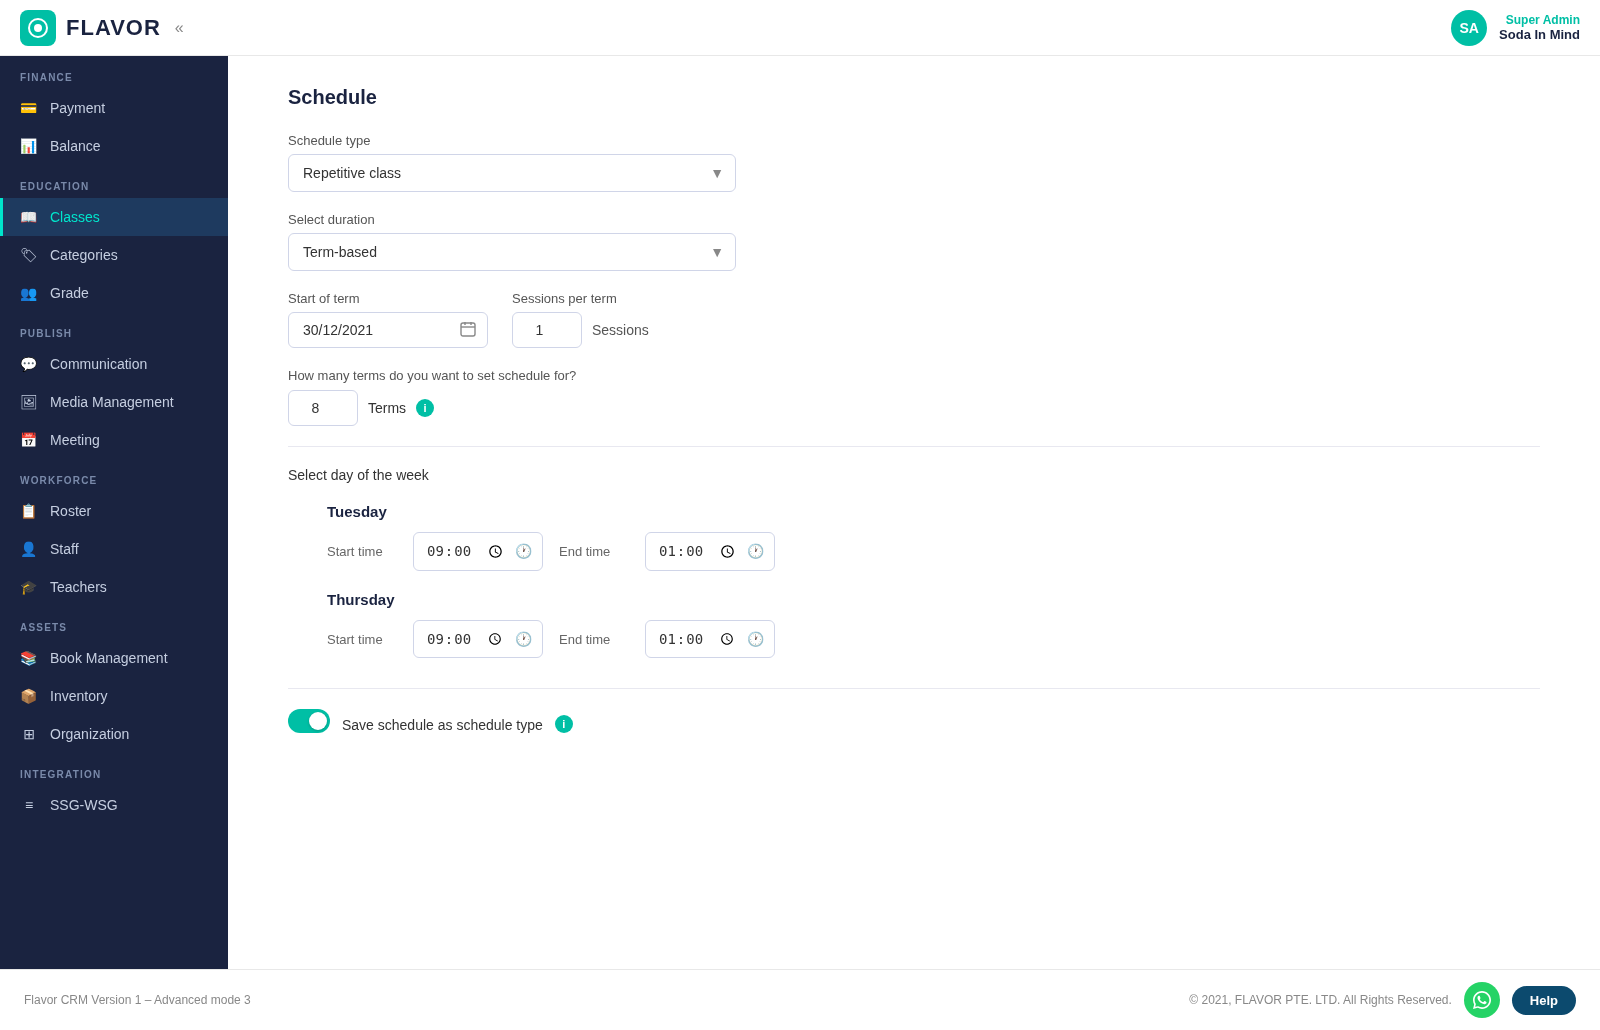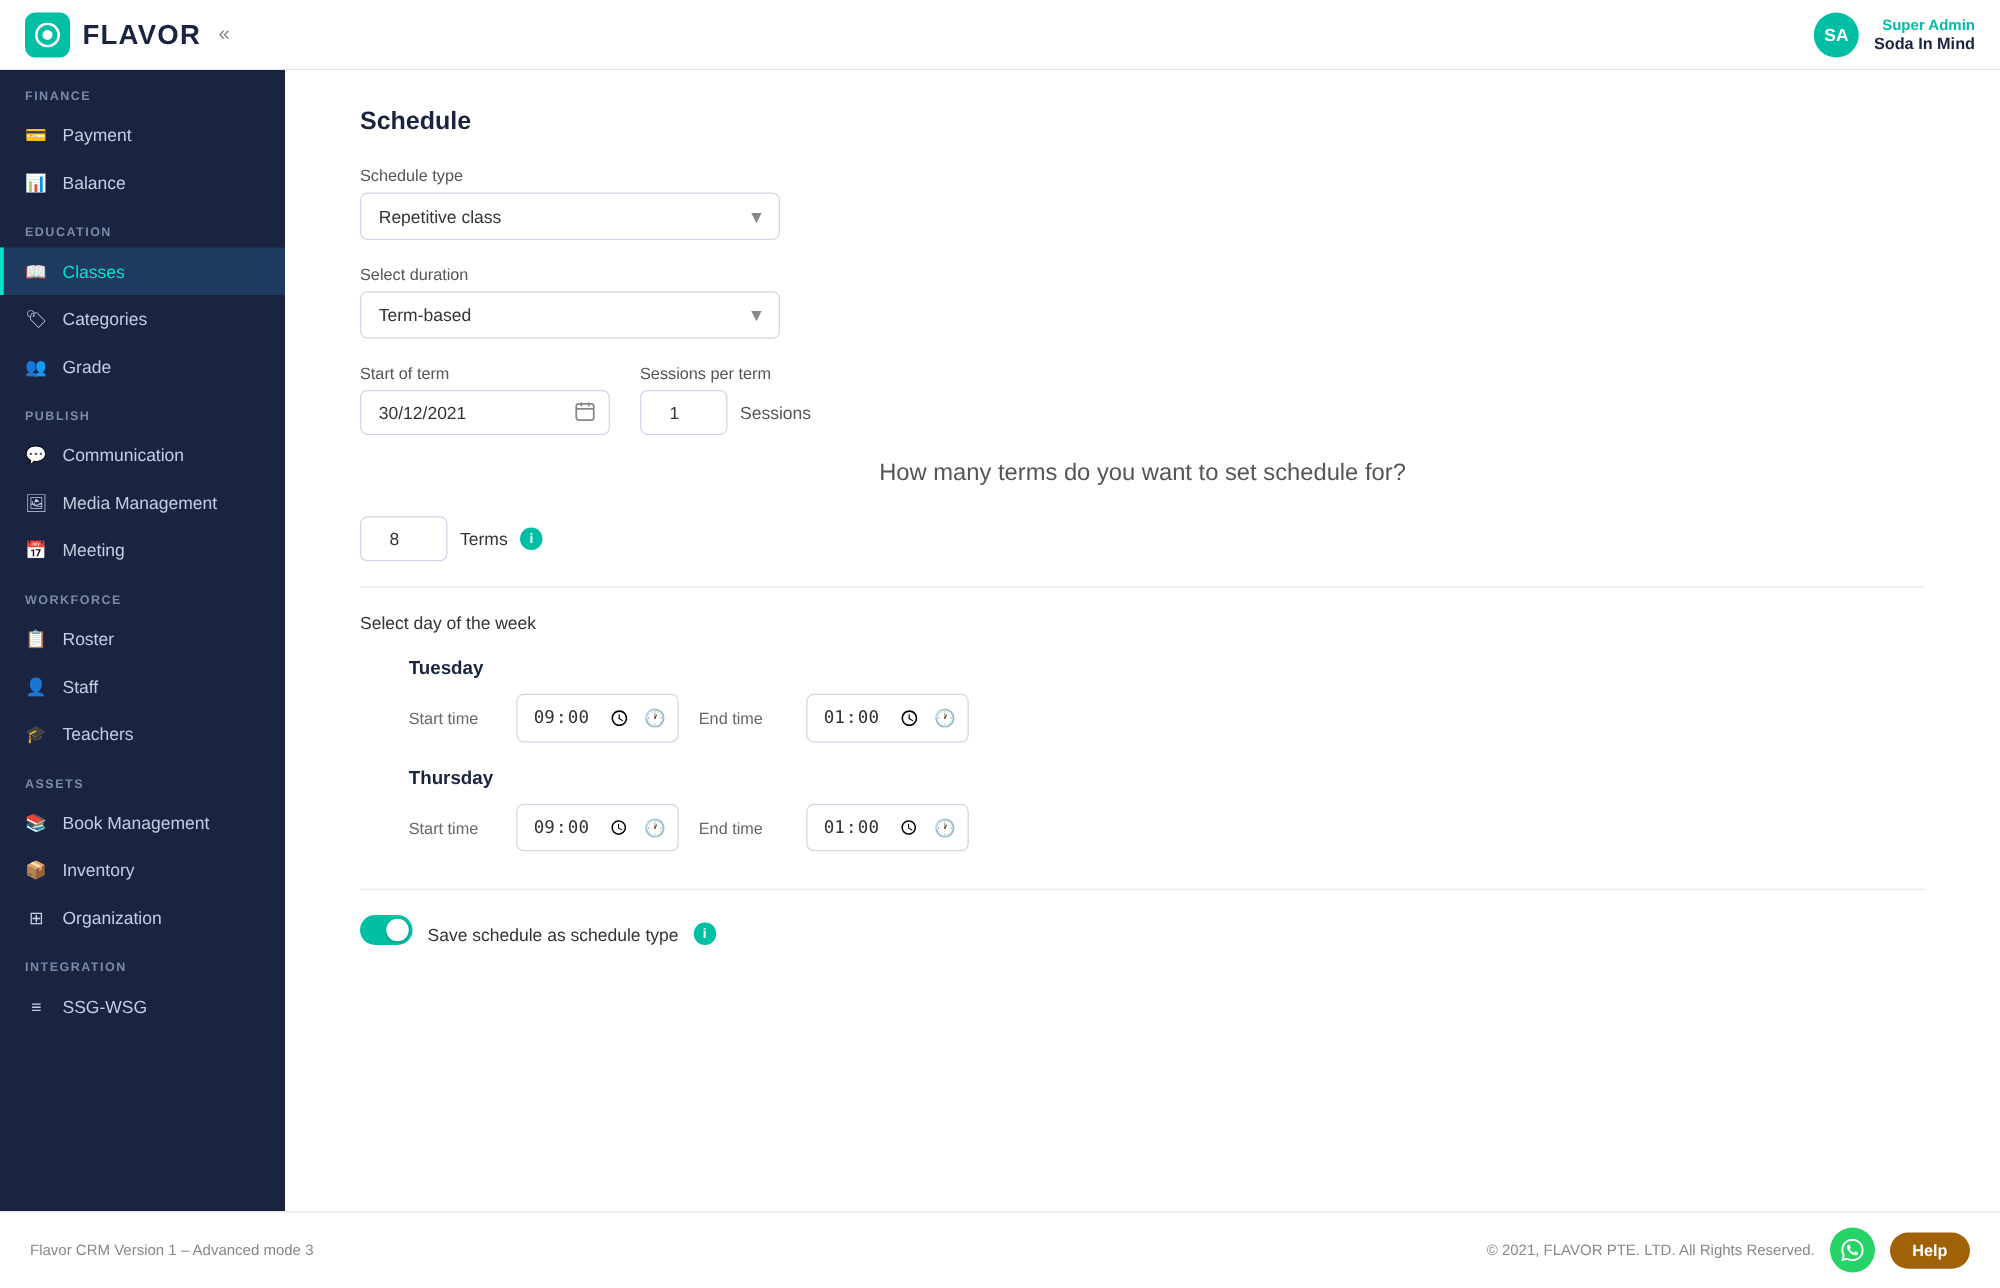--- a/index.html
+++ b/index.html
@@ -106,21 +106,21 @@
     .form-label {
       font-size: 13px;
       color: #555;
       margin-bottom: 6px;
       display: block;
     }
 
     .select-wrapper {
       position: relative;
       display: inline-block;
-      width: 336px;
+      width: 448px;
     }
     .select-wrapper select {
       width: 100%;
       padding: 10px 36px 10px 14px;
       border: 1px solid #d0d5e8;
       border-radius: 6px;
       font-size: 14px;
       color: #333;
       background: #fff;
       appearance: none;
@@ -166,24 +166,23 @@
       border: 1px solid #d0d5e8;
       border-radius: 6px;
       font-size: 14px;
       color: #333;
       outline: none;
       text-align: center;
     }
     .sessions-label { color: #555; font-size: 14px; }
 
     .terms-question {
-      font-size: 19px;
+      font-size: 13px;
       color: #555;
-      margin-bottom: 23px;
-      text-align: center;
+      margin-bottom: 7px;
     }
     .terms-row { display: flex; align-items: center; gap: 10px; }
     .terms-row input[type="number"] {
       width: 70px;
       padding: 9px 10px;
       border: 1px solid #d0d5e8;
       border-radius: 6px;
       font-size: 14px;
       color: #333;
       outline: none;
@@ -308,21 +307,21 @@
     .whatsapp-btn {
       width: 36px; height: 36px;
       background: #25d366;
       border-radius: 50%;
       display: flex; align-items: center; justify-content: center;
       color: #fff;
       font-size: 16px;
       cursor: pointer;
     }
     .help-btn {
-      background: #a16207;
+      background: #0c4a6e;
       color: #fff;
       border: none;
       border-radius: 16px;
       padding: 7px 18px;
       font-size: 13px;
       font-weight: 600;
       cursor: pointer;
     }
 
     

